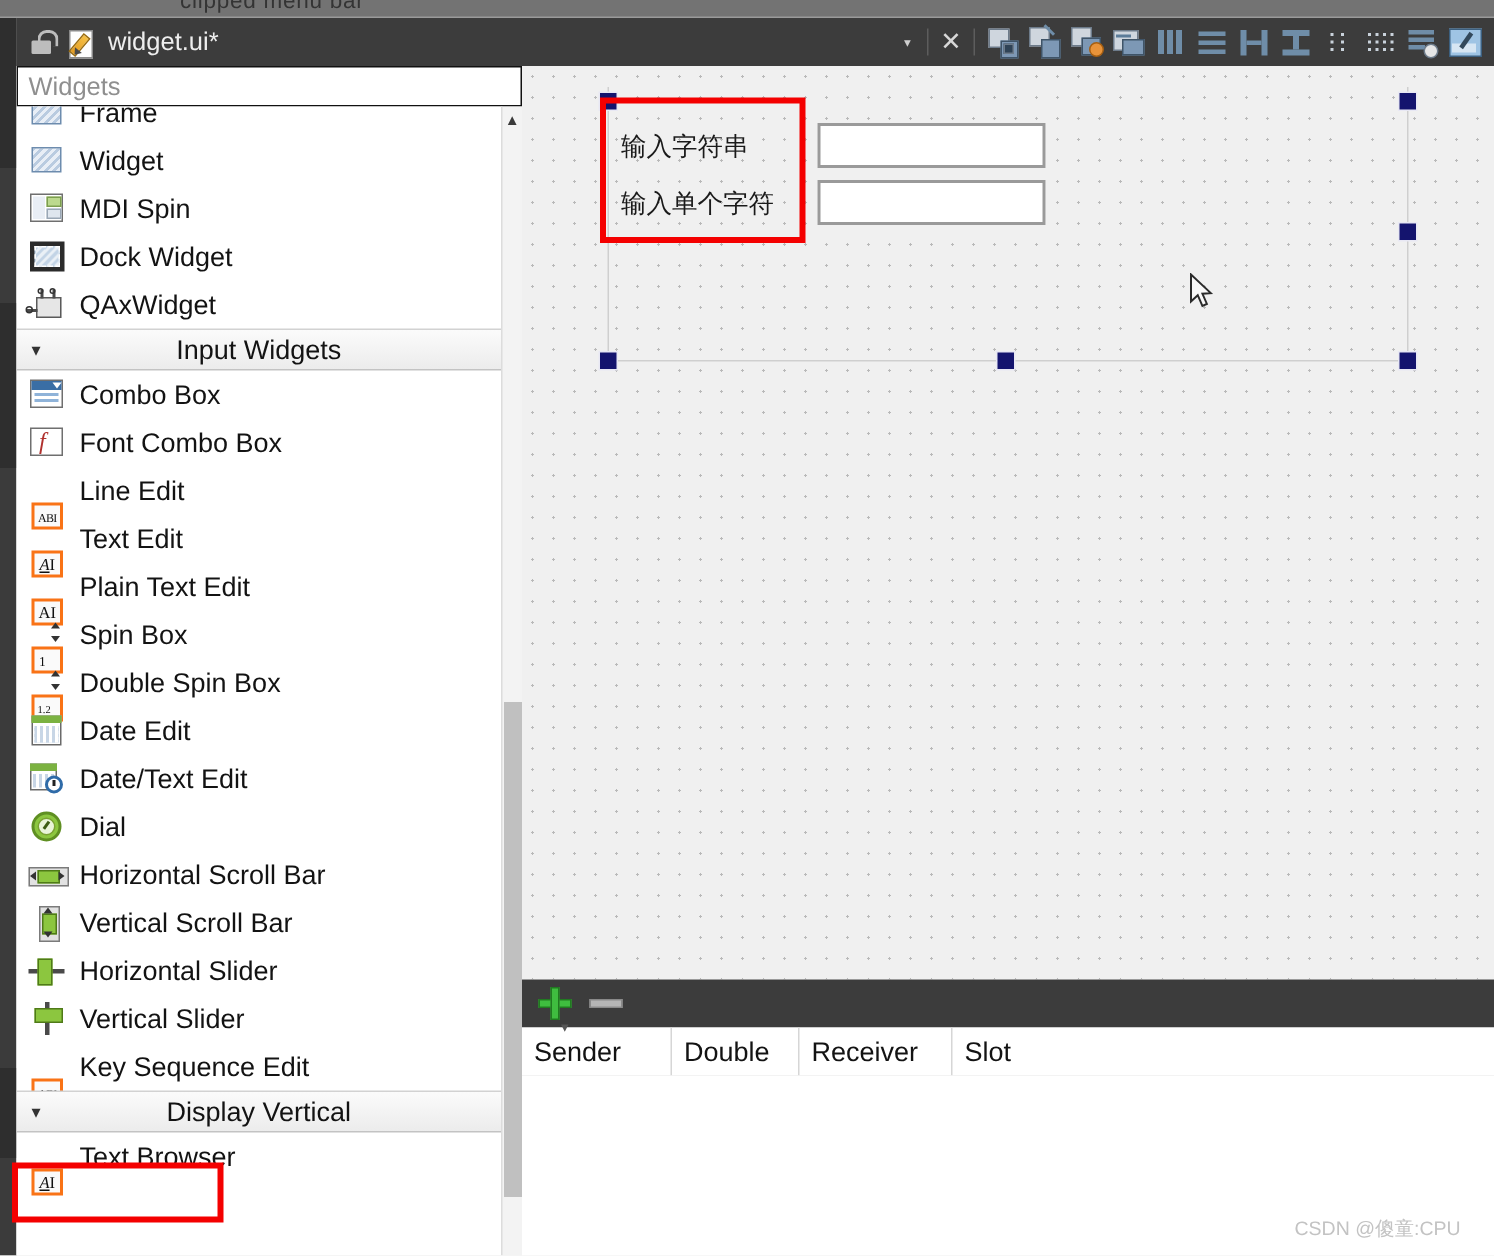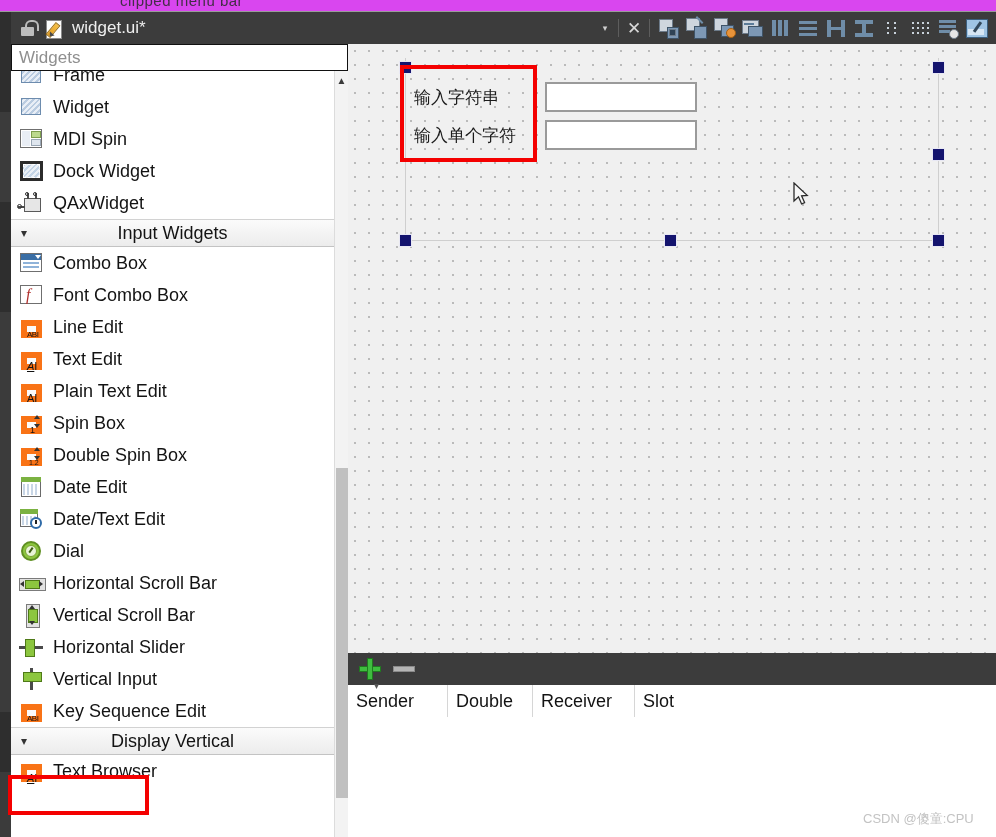--- a/index.html
+++ b/index.html
@@ -5,21 +5,21 @@
   html,body{margin:0;padding:0;}
   body{
     width:996px;height:837px;overflow:hidden;position:relative;
     background:#f0f0f0;
     font-family:"Liberation Sans","DejaVu Sans",sans-serif;
     -webkit-font-smoothing:antialiased;
   }
   
   #menubar-strip{
     position:absolute;left:0;top:0;width:996px;height:11px;
-    background:#d946ef;border-bottom:1px solid #9a9a9a;overflow:hidden;
+    background:#737373;border-bottom:1px solid #9a9a9a;overflow:hidden;
   }
   #menubar-strip .mtext{
     position:absolute;left:120px;top:-8px;font-size:15px;color:#2a2a2a;
     white-space:nowrap;letter-spacing:.5px;opacity:.85;
   }
   
   #left-dock-strip{
     position:absolute;left:0;top:12px;width:11px;height:825px;
     background:#3b3b3b;
   }
@@ -121,24 +121,24 @@
   .cat .ctext{
     flex:1 1 auto;text-align:center;font-size:18px;color:#131313;
     padding-right:26px;white-space:nowrap;
   }
   
   .ibox{position:absolute;left:3px;top:2px;width:22px;height:19px;
         border:1px solid #6f6f6f;background:#fff;box-sizing:border-box;}
   .hatch{position:absolute;left:4px;top:3px;width:20px;height:17px;
         background:repeating-linear-gradient(-45deg,#e8eef6 0 2px,#b9cbe0 2px 4px);
         border:1px solid #6d8cae;box-sizing:border-box;}
-  .glyph{position:absolute;left:4px;top:5px;width:21px;height:18px;
-        border:6px solid #f97316;background:#fafafa;box-sizing:border-box;
+  .glyph{position:absolute;left:4px;top:20px;width:21px;height:18px;
+        border:2px solid #f97316;background:#fafafa;box-sizing:border-box;
         font-size:10px;line-height:17px;text-align:center;color:#111;
-        font-family:Liberation Sans, sans-serif;}
+        font-family:Liberation Serif, serif;}
   .greenb{position:absolute;background:#8cc63f;border:1px solid #4f7a18;}
   .graybx{position:absolute;background:#e2e2e2;border:1px solid #7b7b7b;}
 
   
   #canvas{
     position:absolute;left:348px;top:44px;width:648px;height:609px;
     background:
       radial-gradient(circle, #b9b9b9 0.7px, rgba(0,0,0,0) 0.9px) 0 0/14px 14px,
       #f0f0f0;
   }
@@ -497,21 +497,21 @@
         <span class="greenb" style="left:8px;top:4px;width:8px;height:16px;"></span>
       </span>
       <span class="lbl">Horizontal Slider</span>
     </div>
 
     <div class="wrow">
       <span class="ico">
         <span style="position:absolute;left:13px;top:1px;width:3px;height:22px;background:#4a4a4a;"></span>
         <span class="greenb" style="left:6px;top:5px;width:17px;height:8px;"></span>
       </span>
-      <span class="lbl">Vertical Input</span>
+      <span class="lbl">Vertical Slider</span>
     </div>
 
     <div class="wrow">
       <span class="ico">
         <span class="glyph" style="font-size:8px;letter-spacing:-0.5px;">ABI</span>
       </span>
       <span class="lbl">Key Sequence Edit</span>
     </div>
 
     <div class="cat">

